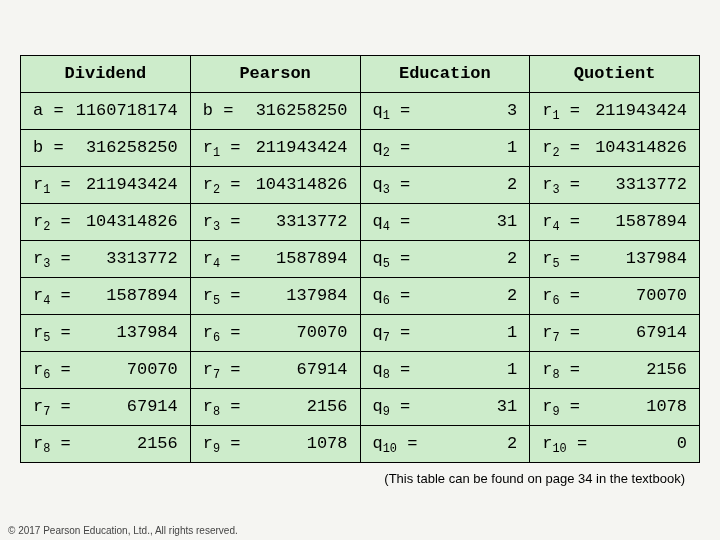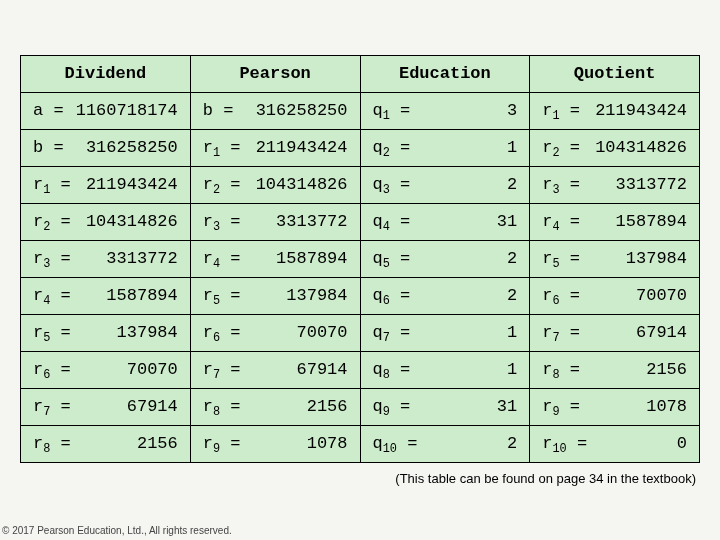--- a/index.html
+++ b/index.html
@@ -5,22 +5,22 @@
   html,body{margin:0;padding:0;width:720px;height:540px;background:#f5f5f2;font-family:Georgia,'Times New Roman',serif;color:#000;}
   .slide{box-sizing:border-box;width:720px;height:540px;padding:0 20px;position:relative;}
   .title{font-family:'Constantia','Georgia',serif;color:#1a1a60;font-size:40px;text-align:center;margin:4px 0 6px 0;font-weight:400;line-height:1.12;}
   table.euc{border-collapse:collapse;width:100%;background:#cdeccb;table-layout:fixed;}
   table.euc th,table.euc td{border:1px solid #000;font-family:Liberation Mono, monospace;font-size:17px;padding:6px 6px;height:24px;text-align:center;vertical-align:middle;}
   table.euc th{font-weight:bold;}
   td .cellwrap{display:flex;justify-content:space-between;align-items:baseline;padding:0 6px;}
   td .lbl{text-align:left;white-space:nowrap;}
   td .val{text-align:left;white-space:nowrap;}
   .sub{font-size:0.7em;vertical-align:sub;line-height:0;}
-  .caption{font-family:Arial,Helvetica,sans-serif;font-size:13px;text-align:right;margin-top:8px;margin-right:4px;}
-  .copyright{position:absolute;left:2px;bottom:8px;font-family:Arial,Helvetica,sans-serif;font-size:10px;color:#444;}
+  .caption{font-family:Arial,Helvetica,sans-serif;font-size:13px;text-align:right;margin-top:8px;margin-right:15px;}
+  .copyright{position:absolute;left:8px;bottom:8px;font-family:Arial,Helvetica,sans-serif;font-size:10px;color:#444;}
 </style>
 </head>
 <body>
 
 <div class="slide">
   <div class="title">
     <br>
   </div>
 
   <table class="euc">

